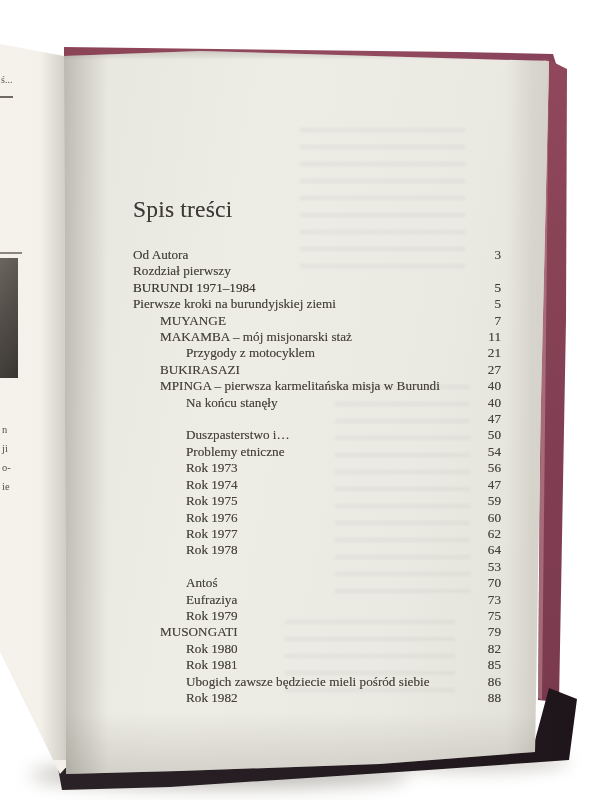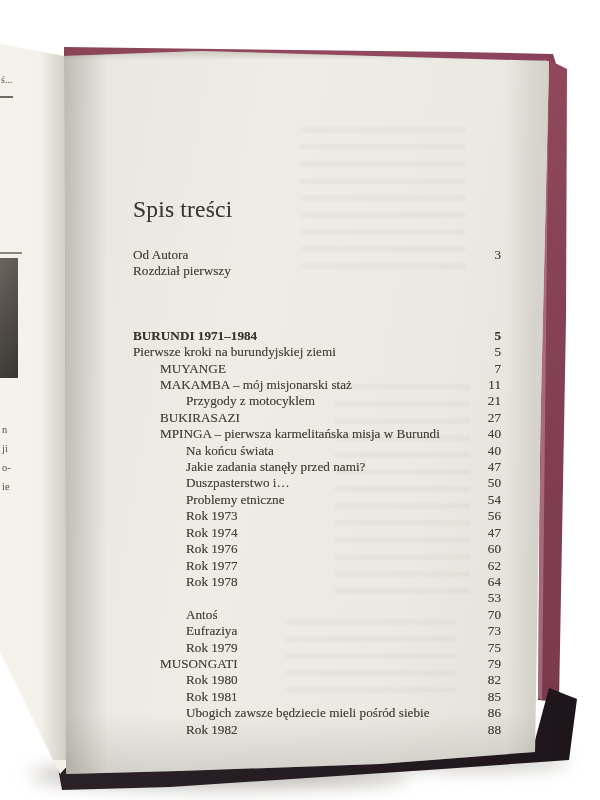--- a/index.html
+++ b/index.html
@@ -61,21 +61,21 @@
   .ghost.g3{left:285px;top:620px;width:170px;height:80px;}
 
   
   .toc-title{position:absolute;left:133px;top:196px;font-size:23.5px;color:#3c3933;
     letter-spacing:.2px;text-shadow:0 0 .6px rgba(60,57,50,.45);}
   .toc{position:absolute;left:133px;top:247px;width:368px;font-size:13.2px;
     color:#474339;text-shadow:0 0 .5px rgba(66,62,55,.5);}
   .toc .row{display:flex;height:16.42px;line-height:16.42px;white-space:nowrap;text-align:center;}
   .toc .row.i1{padding-left:27px;}
   .toc .row.i2{padding-left:53px;gap:28px;}
-  .toc .row.bold{font-weight:bold;color:#3b372e;margin-top:48px;}
+  .toc .row.bold{font-weight:normal;color:#3b372e;}
   .toc .num{margin-left:auto;}
 </style>
 </head>
 <body>
 
 <div class="scene">
 
   <div class="table-shadow"></div>
   <div class="table-shadow2"></div>
 
@@ -138,44 +138,47 @@
         </div>
         <div class="row i1">
           <span class="lbl">BUKIRASAZI</span>
           <span class="num">27</span>
         </div>
         <div class="row i1">
           <span class="lbl">MPINGA – pierwsza karmelitańska misja w Burundi</span>
           <span class="num">40</span>
         </div>
         <div class="row i2">
-          <span class="lbl">Na końcu świata</span>
+          <span class="lbl">Na końcu stanęły</span>
           <span class="num">40</span>
         </div>
         <div class="row i2">
-          <span class="lbl">Jakie zadania stanęły przed nami?</span>
           <span class="num">47</span>
         </div>
         <div class="row i2">
           <span class="lbl">Duszpasterstwo i…</span>
           <span class="num">50</span>
         </div>
         <div class="row i2">
           <span class="lbl">Problemy etniczne</span>
           <span class="num">54</span>
         </div>
         <div class="row i2">
           <span class="lbl">Rok 1973</span>
           <span class="num">56</span>
         </div>
         <div class="row i2">
           <span class="lbl">Rok 1974</span>
           <span class="num">47</span>
         </div>
         <div class="row i2">
+          <span class="lbl">Rok 1975</span>
+          <span class="num">59</span>
+        </div>
+        <div class="row i2">
           <span class="lbl">Rok 1976</span>
           <span class="num">60</span>
         </div>
         <div class="row i2">
           <span class="lbl">Rok 1977</span>
           <span class="num">62</span>
         </div>
         <div class="row i2">
           <span class="lbl">Rok 1978</span>
           <span class="num">64</span>

